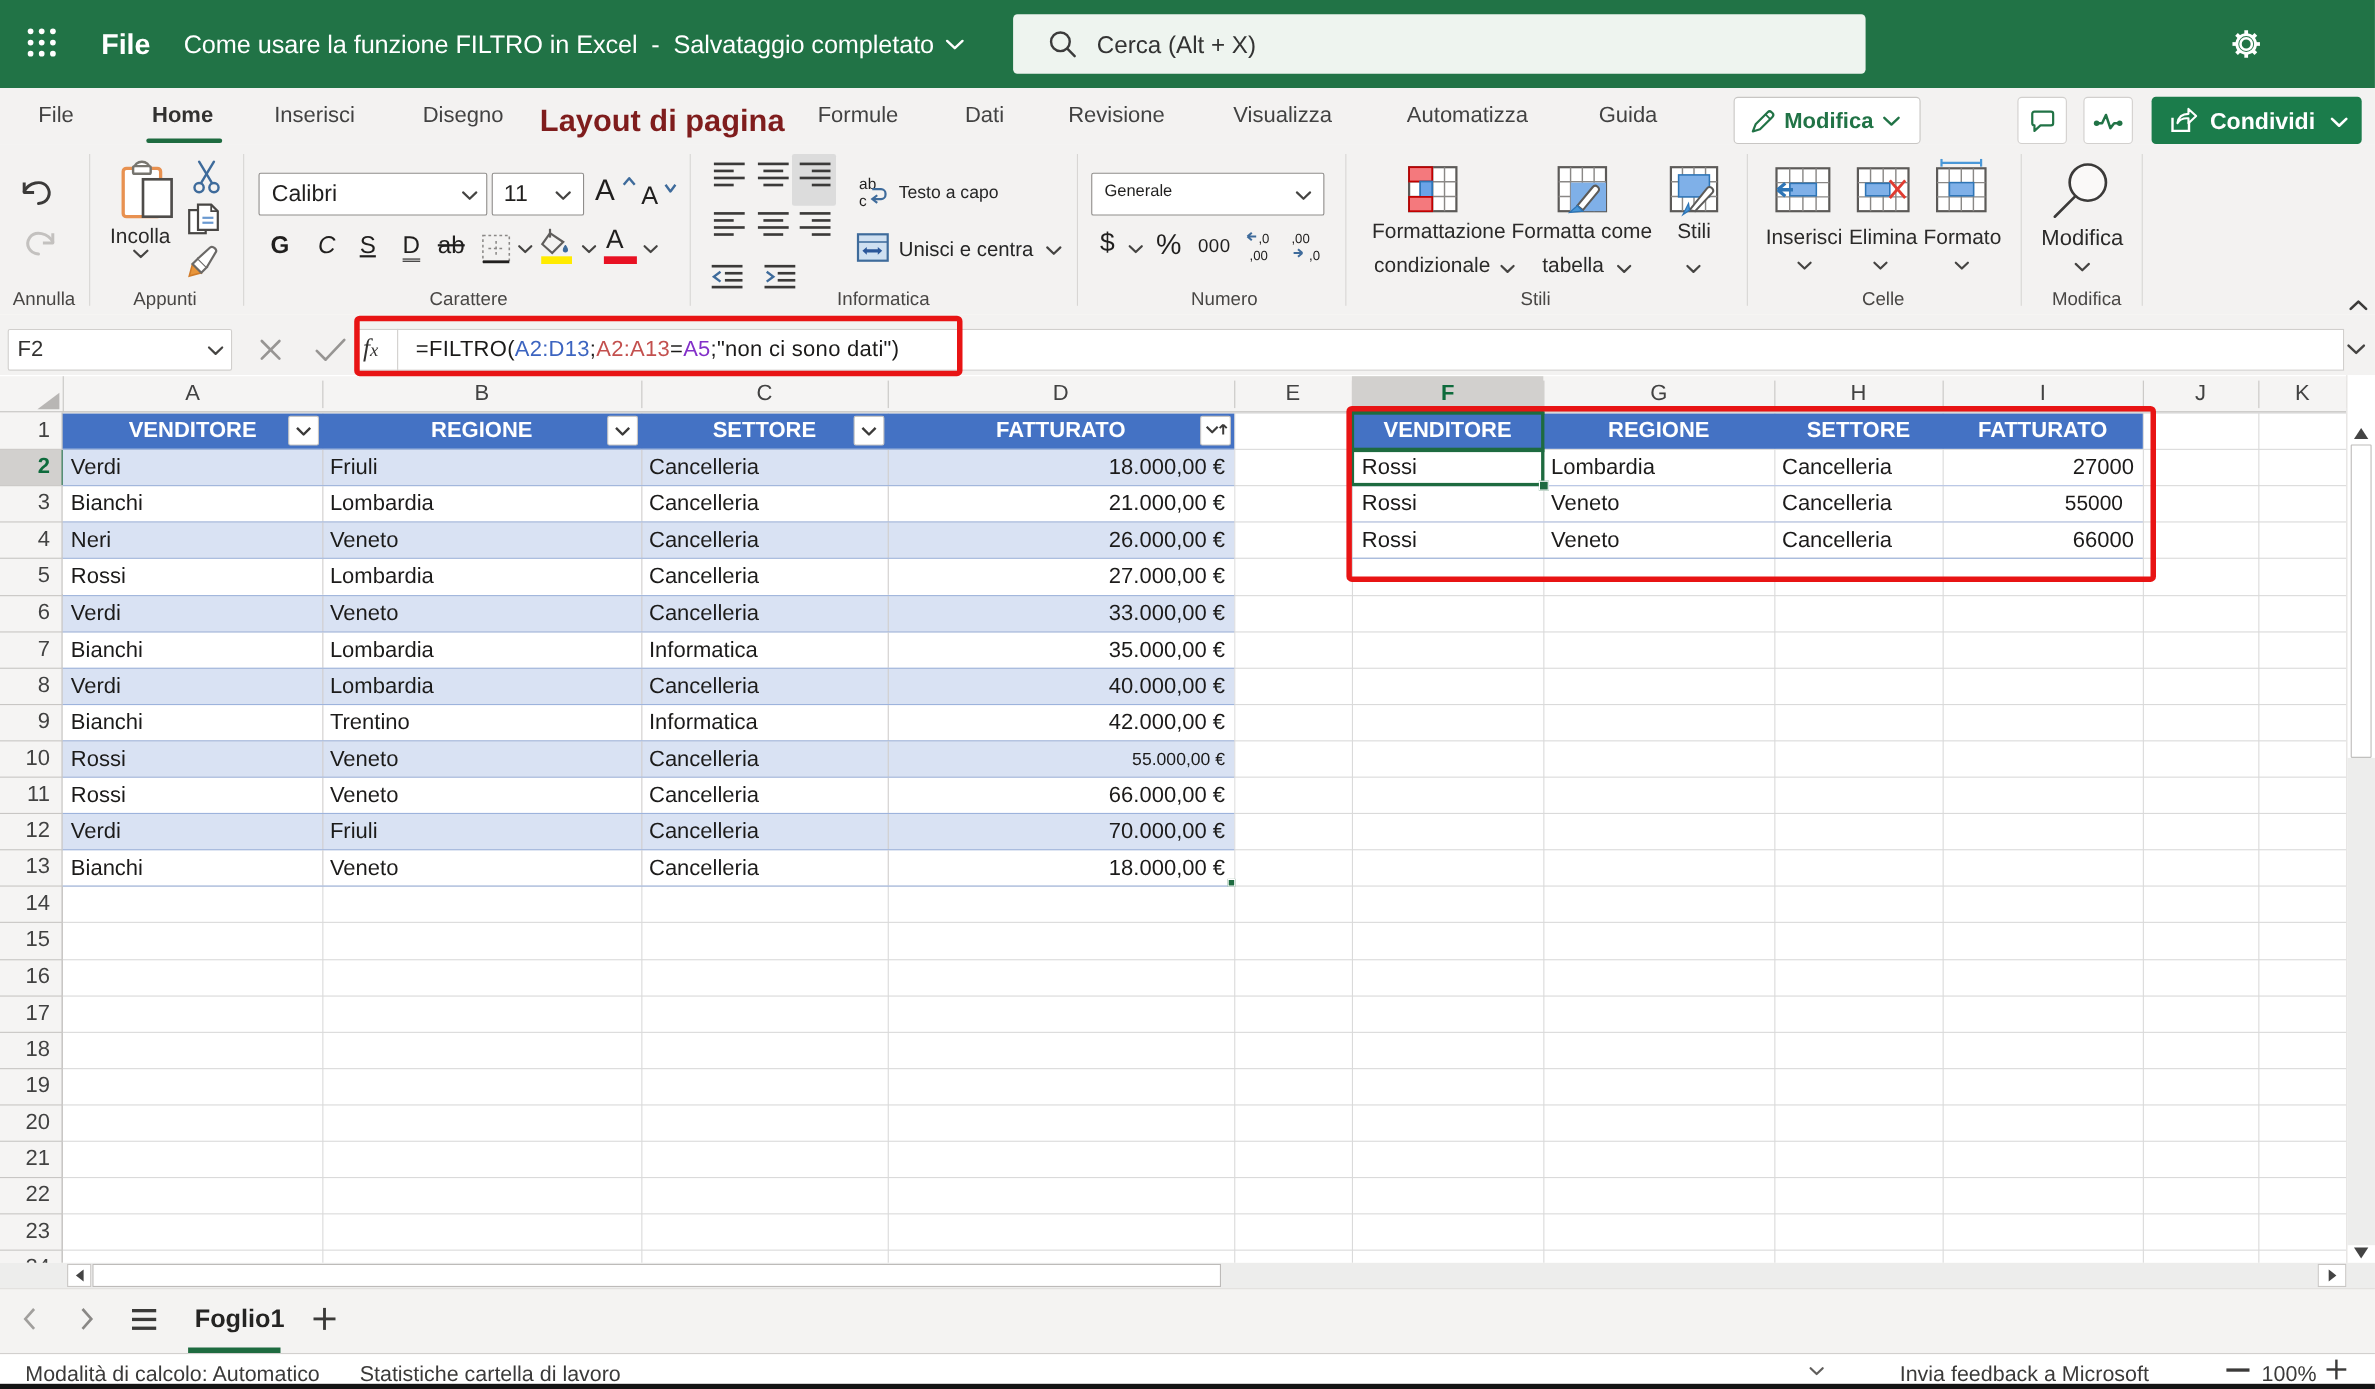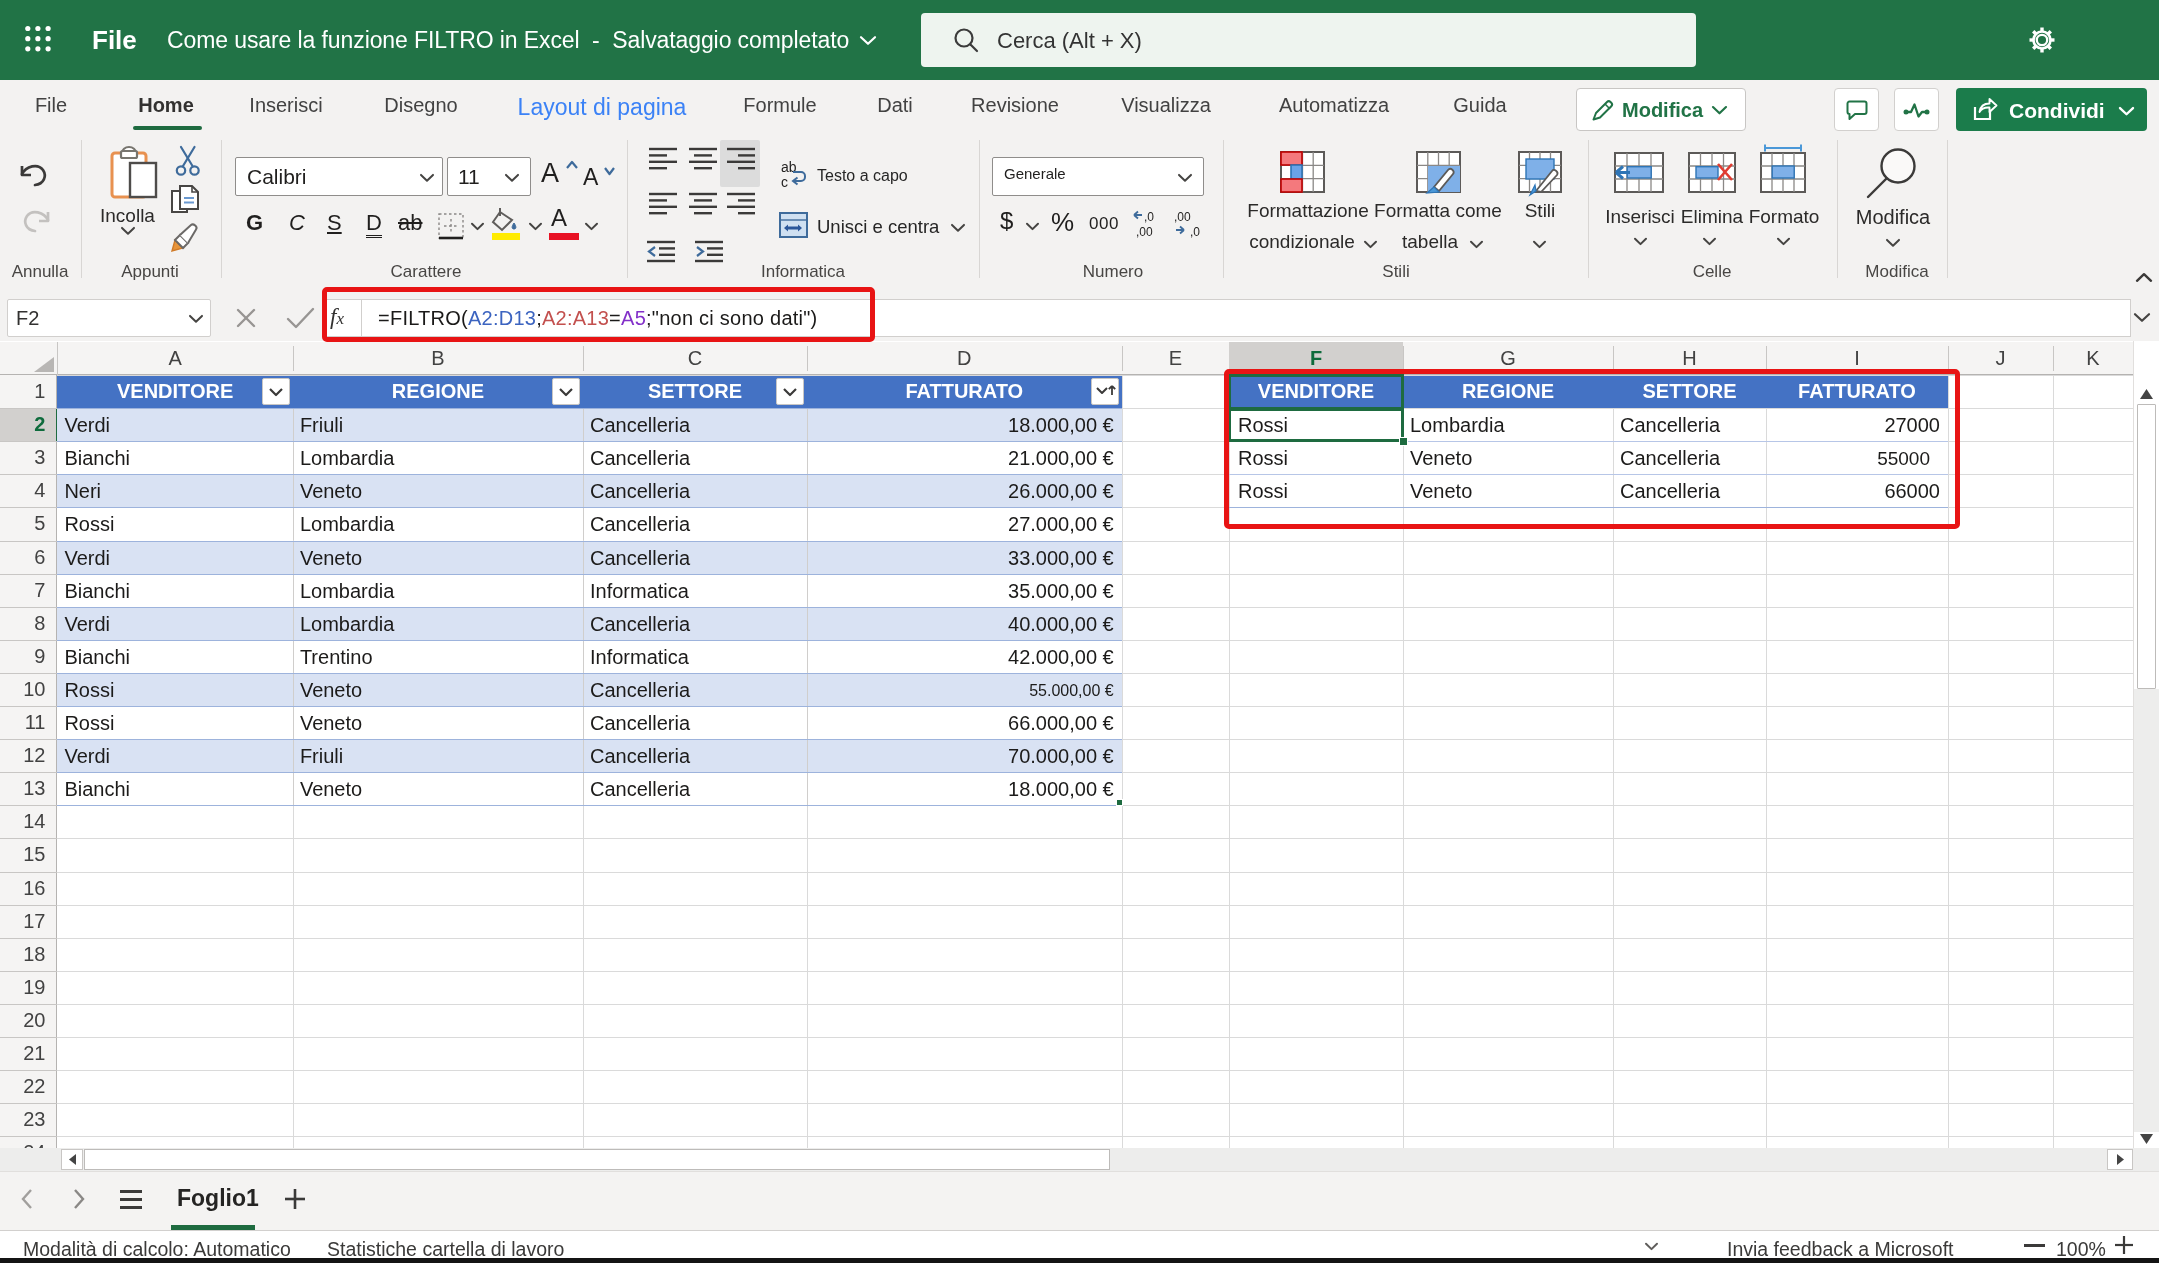--- a/index.html
+++ b/index.html
@@ -33,21 +33,21 @@
     <line x1="8.0" y1="8.0" x2="5.2" y2="5.2" stroke="#fff" stroke-width="3.4"></line>
     <line x1="14.0" y1="5.5" x2="14.0" y2="1.5" stroke="#fff" stroke-width="3.4"></line>
     <line x1="20.0" y1="8.0" x2="22.8" y2="5.2" stroke="#fff" stroke-width="3.4"></line>
     <circle cx="14" cy="14" r="8.5" fill="none" stroke="#fff" stroke-width="2.6"></circle>
   </svg>
 <div style="position:absolute;left:0px;top:80px;width:2159px;height:51px;background:#f3f2f1;"></div>
 <div style="position:absolute;left:51px;top:94px;transform:translateX(-50%);font-size:20px;color:#424242;font-weight:400;white-space:nowrap;">File</div>
 <div style="position:absolute;left:166px;top:94px;transform:translateX(-50%);font-size:20px;color:#323130;font-weight:700;white-space:nowrap;">Home</div>
 <div style="position:absolute;left:286px;top:94px;transform:translateX(-50%);font-size:20px;color:#424242;font-weight:400;white-space:nowrap;">Inserisci</div>
 <div style="position:absolute;left:421px;top:94px;transform:translateX(-50%);font-size:20px;color:#424242;font-weight:400;white-space:nowrap;">Disegno</div>
-<div style="position:absolute;left:602px;top:94px;transform:translateX(-50%);font-size:23px;color:#3b82f6;font-weight:400;white-space:nowrap;">Layout di pagina</div>
+<div style="position:absolute;left:602px;top:94px;transform:translateX(-50%);font-size:28px;color:#7f1d1d;font-weight:700;white-space:nowrap;">Layout di pagina</div>
 <div style="position:absolute;left:780px;top:94px;transform:translateX(-50%);font-size:20px;color:#424242;font-weight:400;white-space:nowrap;">Formule</div>
 <div style="position:absolute;left:895px;top:94px;transform:translateX(-50%);font-size:20px;color:#424242;font-weight:400;white-space:nowrap;">Dati</div>
 <div style="position:absolute;left:1015px;top:94px;transform:translateX(-50%);font-size:20px;color:#424242;font-weight:400;white-space:nowrap;">Revisione</div>
 <div style="position:absolute;left:1166px;top:94px;transform:translateX(-50%);font-size:20px;color:#424242;font-weight:400;white-space:nowrap;">Visualizza</div>
 <div style="position:absolute;left:1334px;top:94px;transform:translateX(-50%);font-size:20px;color:#424242;font-weight:400;white-space:nowrap;">Automatizza</div>
 <div style="position:absolute;left:1480px;top:94px;transform:translateX(-50%);font-size:20px;color:#424242;font-weight:400;white-space:nowrap;">Guida</div>
 <div style="position:absolute;left:133px;top:126px;width:69px;height:4px;background:#1e6b40;border-radius:2px;"></div>
 <div style="position:absolute;left:1576px;top:88px;width:170px;height:43px;background:#fff;border:1px solid #c8c6c4;border-radius:4px;"></div>
 <svg style="position:absolute;left:1590px;top:97px;overflow:visible" width="26" height="26" viewBox="0 0 26 26">
     <path d="M3.5 22.5 L6 16 L17 5 a2.5 2.5 0 0 1 3.5 0 l0.8 0.8 a2.5 2.5 0 0 1 0 3.5 L10 20.5 L3.5 22.5 Z" fill="none" stroke="#217346" stroke-width="2" stroke-linejoin="round"></path>

